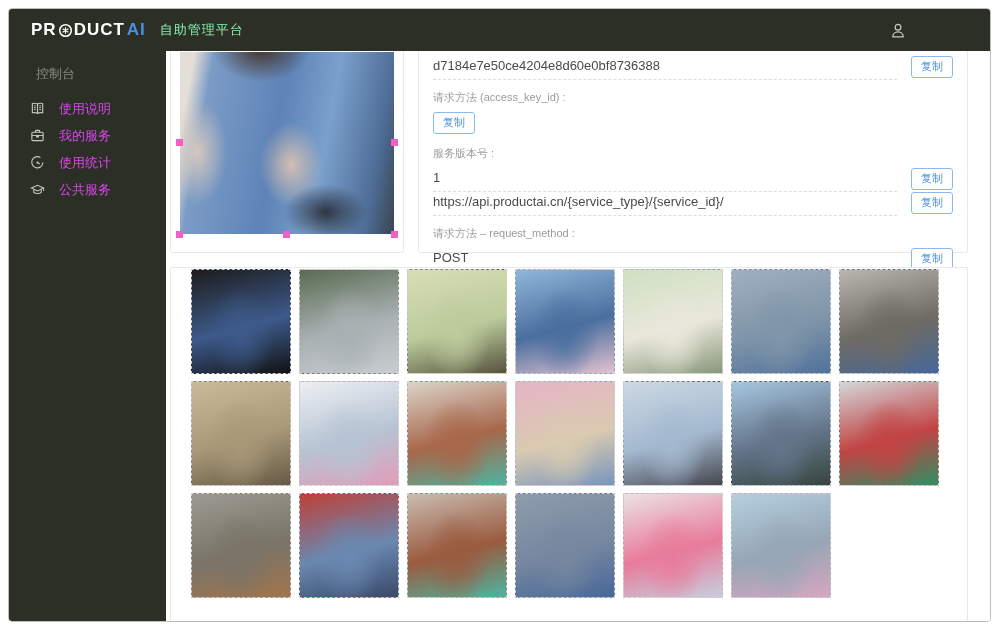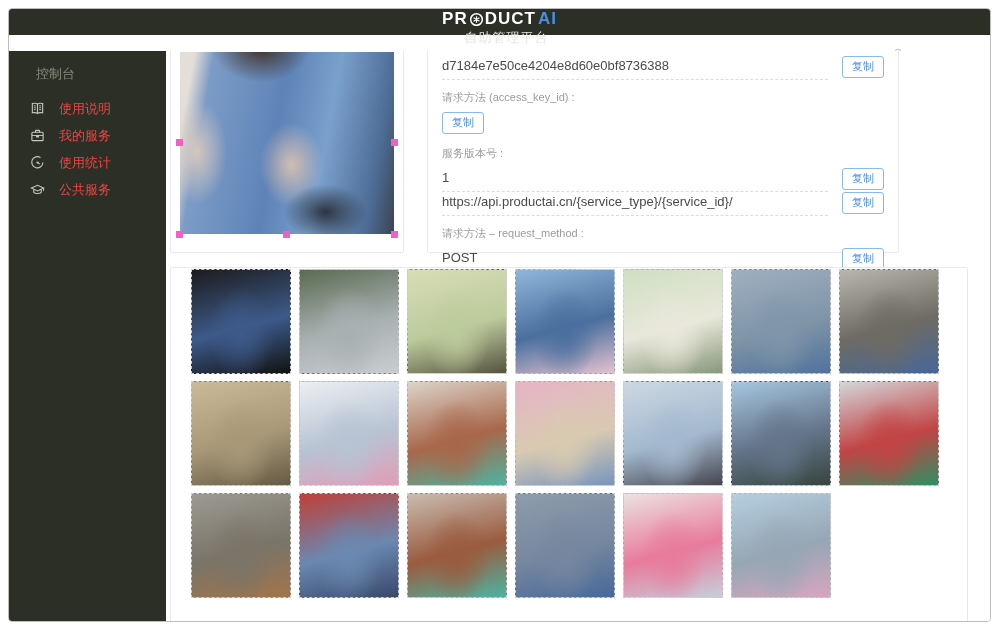--- a/index.html
+++ b/index.html
@@ -1,33 +1,33 @@
 <!DOCTYPE html>
 <html><head>
 <meta charset="utf-8">
 <style>
   * { box-sizing: border-box; margin: 0; padding: 0; }
   html,body { width:1000px; height:631px; background:#fff; font-family:"Liberation Sans", sans-serif; }
   .page { position:absolute; left:8px; top:8px; width:983px; height:614px;
           border:1px solid #bdbdbd; border-radius:4px; background:#fff; overflow:hidden; }
 
   
-  .app-header { position:absolute; left:0; top:0; right:0; height:26px; background:#2b2f25;
-                display:flex; align-items:center; padding:0 22px;flex-direction:column; }
+  .app-header { position:absolute; left:0; top:0; right:0; height:42px; background:#2b2f25;
+                display:flex; align-items:center; padding:0 22px; }
   .logo { display:flex; align-items:center; font-weight:bold; font-size:17px; letter-spacing:1px; color:#fff; }
   .logo .logo-o { display:inline-flex; margin:0 1px; }
   .logo .logo-ai { color:#4a90e2; margin-left:2px; }
-  .header-subtitle { color:#e5e5e5; font-size:13px; margin-left:14px; letter-spacing:1px; }
+  .header-subtitle { color:#86efac; font-size:13px; margin-left:14px; letter-spacing:1px; }
   .user-icon { margin-left:auto; margin-right:62px; cursor:pointer; display:flex; }
 
   
   .sidebar { position:absolute; left:0; top:42px; bottom:0; width:157px; background:#2b2f25; }
   .console-label { color:#878d7f; font-size:13px; padding:14px 0 12px 27px; }
   .side-item { display:flex; align-items:center; height:27px; padding-left:21px;
-               color:#ef4444; font-size:13px; cursor:pointer; }
+               color:#d946ef; font-size:13px; cursor:pointer; }
   .side-item .icn { display:flex; margin-right:14px; }
 
   
   .main { position:absolute; left:157px; top:42px; right:0; bottom:0; background:#fff; overflow:hidden; }
   .card { position:absolute; background:#fff; border:1px solid #e9e9e9; border-radius:2px; }
 
   
   .query-card { left:4px; top:-8px; width:234px; height:210px; }
   .query-image { position:absolute; left:9px; top:8px; width:214px; height:182px;
     background:
@@ -38,21 +38,21 @@
       linear-gradient(100deg, #e4ded8 0%, #e4ded8 6%, #7c9cc6 14%, #5d83b7 45%, #7aa0cc 66%, #4e6d96 88%, #3a4452 100%);
     cursor:crosshair; }
   .crop-handle { position:absolute; width:7px; height:7px; background:#f25fc5; cursor:grab; }
   .h-left  { left:-4px; top:50%; margin-top:-4px; }
   .h-right { right:-4px; top:50%; margin-top:-4px; }
   .h-bl { left:-4px; bottom:-4px; }
   .h-bc { left:50%; margin-left:-4px; bottom:-4px; }
   .h-br { right:-4px; bottom:-4px; }
 
   
-  .api-card { left:252px; top:-8px; width:472px; height:210px; padding:12px 14px 0 14px;margin-left:9px; }
+  .api-card { left:252px; top:-8px; width:550px; height:210px; padding:12px 14px 0 14px; }
   .api-row { }
   .api-label { font-size:11px; color:#9b9b9b; margin:10px 0 7px 0; }
   .value-line { display:flex; align-items:flex-end; }
   .value-wrap { flex:1; border-bottom:1px dashed #dcdcdc; padding-bottom:5px; margin-right:14px; overflow:hidden; }
   .api-value { font-size:13px; color:#4a4a4a; white-space:nowrap; }
   .copy-btn { flex:none; font-family:Liberation Mono, monospace; font-size:11px; color:#4a90e2;
               background:#fff; border:1px solid #8ab9ef; border-radius:3px;
               padding:2px 9px 3px 9px; margin-bottom:2px; cursor:pointer; }
 
   

